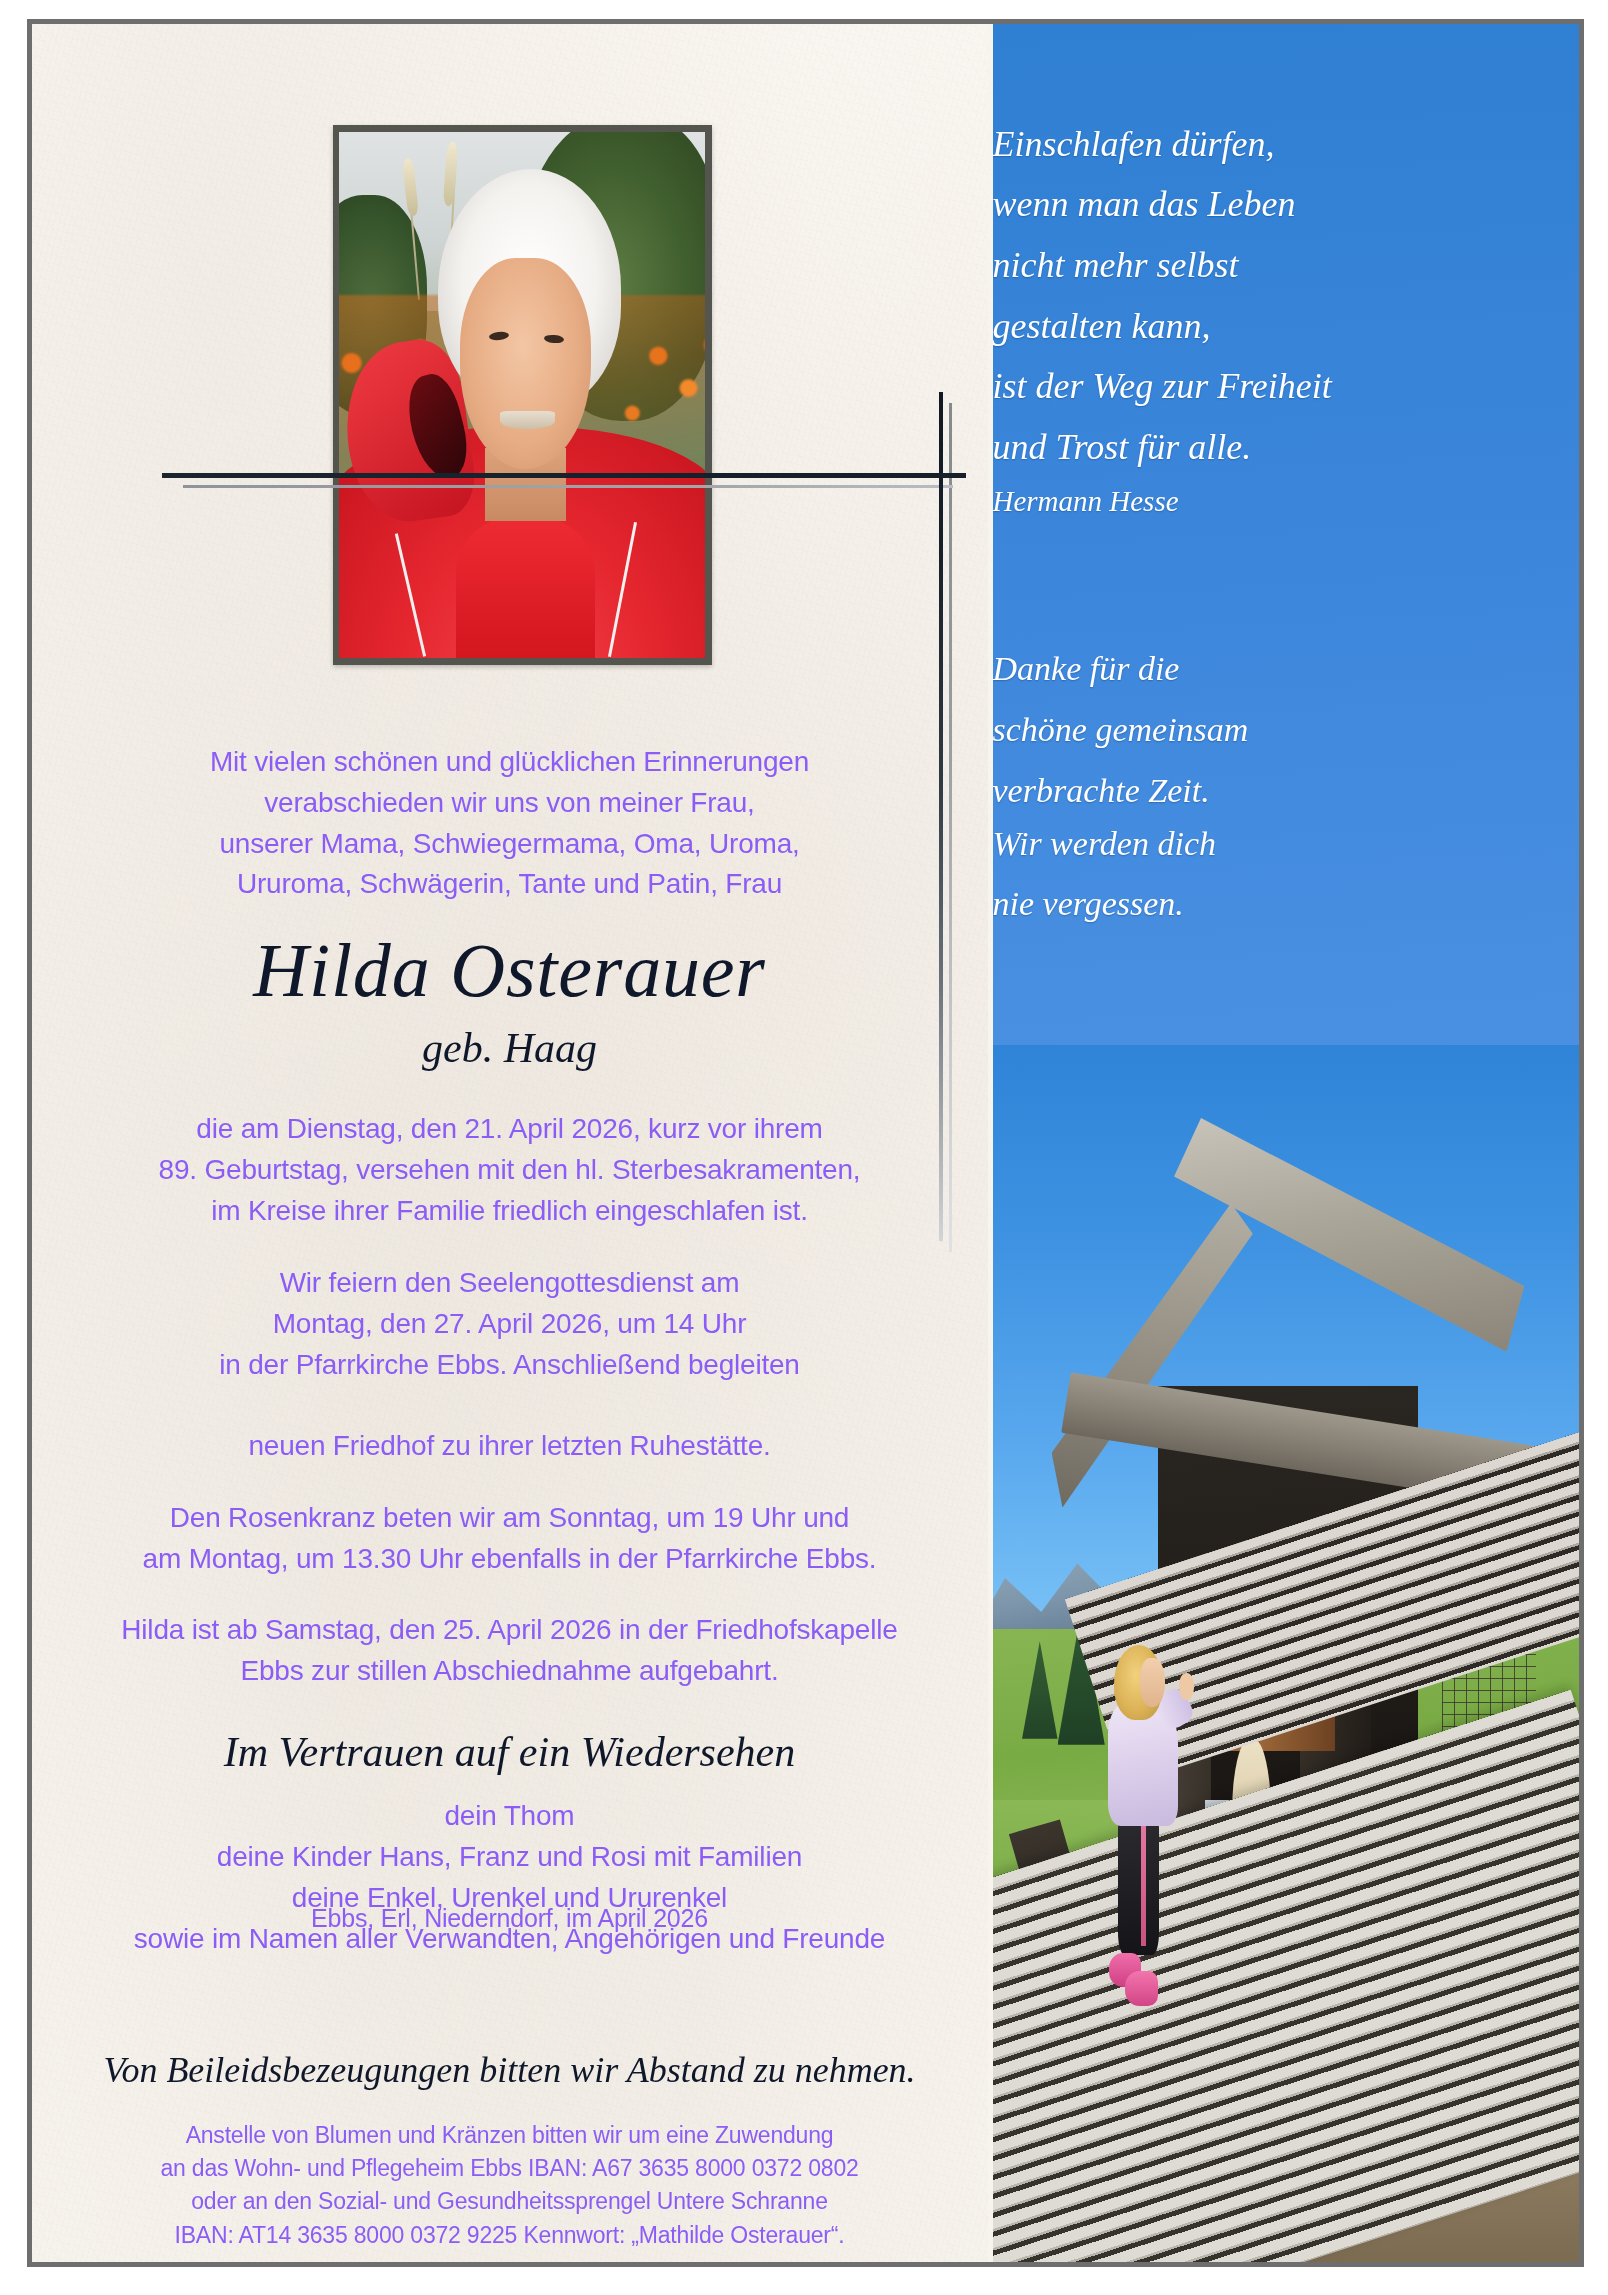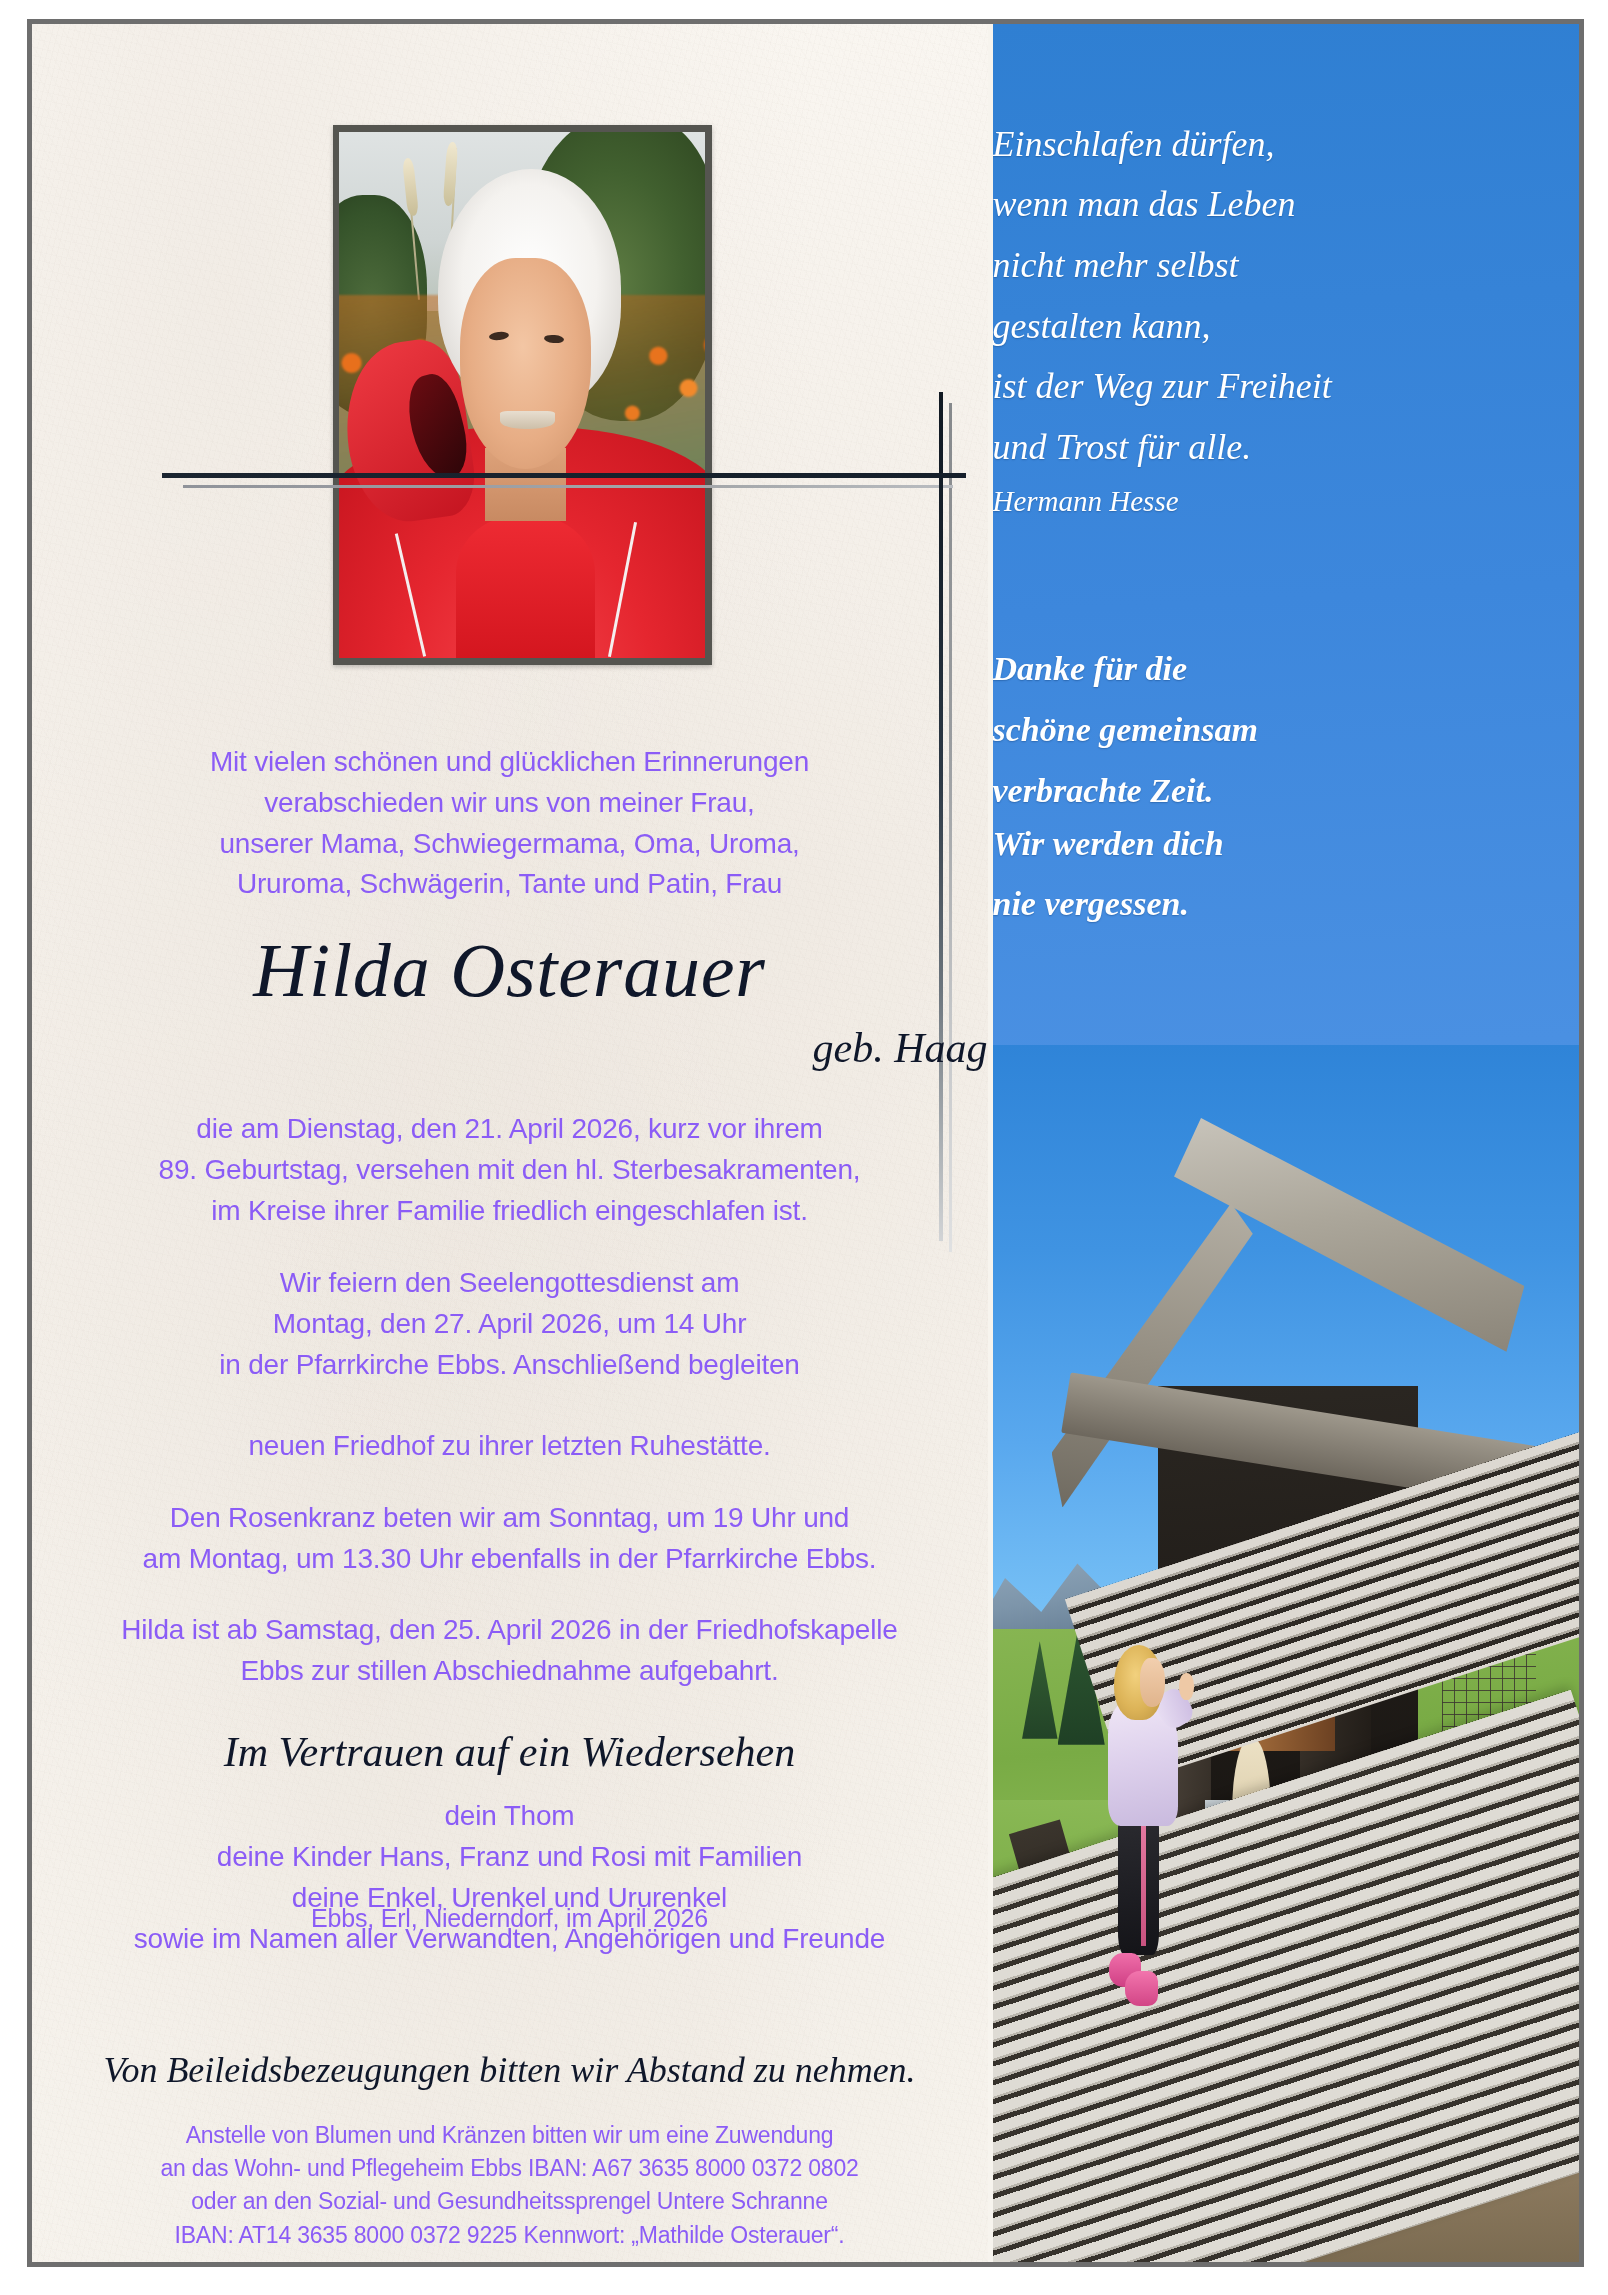--- a/index.html
+++ b/index.html
@@ -158,35 +158,35 @@
   .body-t b { font-weight: 400; }
   .small-t { font-size: 25px; line-height: 36px; }
   .tiny-t  { font-size: 23px; line-height: 33px; }
   .script {
     font-family: "Liberation Serif", serif;
     font-style: italic;
     font-weight: 400;
     color:#0f172a;
   }
   .name-main { font-size: 76px; line-height: 79px; letter-spacing: 0.8px; }
-  .name-sub  { font-size: 42px; line-height: 46px; text-align: right; }
+  .name-sub  { font-size: 42px; line-height: 46px; }
   .script-line { font-size: 42px; line-height: 47px; }
   .script-line2 { font-size: 36px; line-height: 41px; }
 
   
   .btxt {
     position:absolute; left:0; width:591px; text-align:left;
     color:#ffffff;
     font-family:"Liberation Serif", serif;
     font-style: italic;
     text-shadow: 0 0.8px 1.5px rgba(10,50,100,.35);
   }
   .poem-l { font-size: 36px; line-height: 50px; }
   .poem-author { font-size: 29px; line-height: 36px; }
-  .thanks-l { font-size: 34px; line-height: 49px; font-weight: bold; }
+  .thanks-l { font-size: 34px; line-height: 49px; }
 
   
   #shrine-photo {
     position:absolute; left:0; bottom:0; width:591px; height:1217px; overflow:hidden;
   }
   .sp-sky { position:absolute; left:0; top:0; width:100%; height:48%;
     background:linear-gradient(180deg,#2f84d8 0%,#3f93e2 35%,#59a8ee 68%,#79c2f6 100%); }
   .sp-mtnR { position:absolute; right:-2%; top:36%; width:62%; height:16%;
     background:linear-gradient(170deg,#e8eef4 0%,#b9c8d6 42%,#8ba1b4 100%);
     clip-path: polygon(0% 100%, 14% 52%, 26% 70%, 40% 22%, 53% 58%, 66% 30%, 80% 62%, 100% 34%, 100% 100%); }

